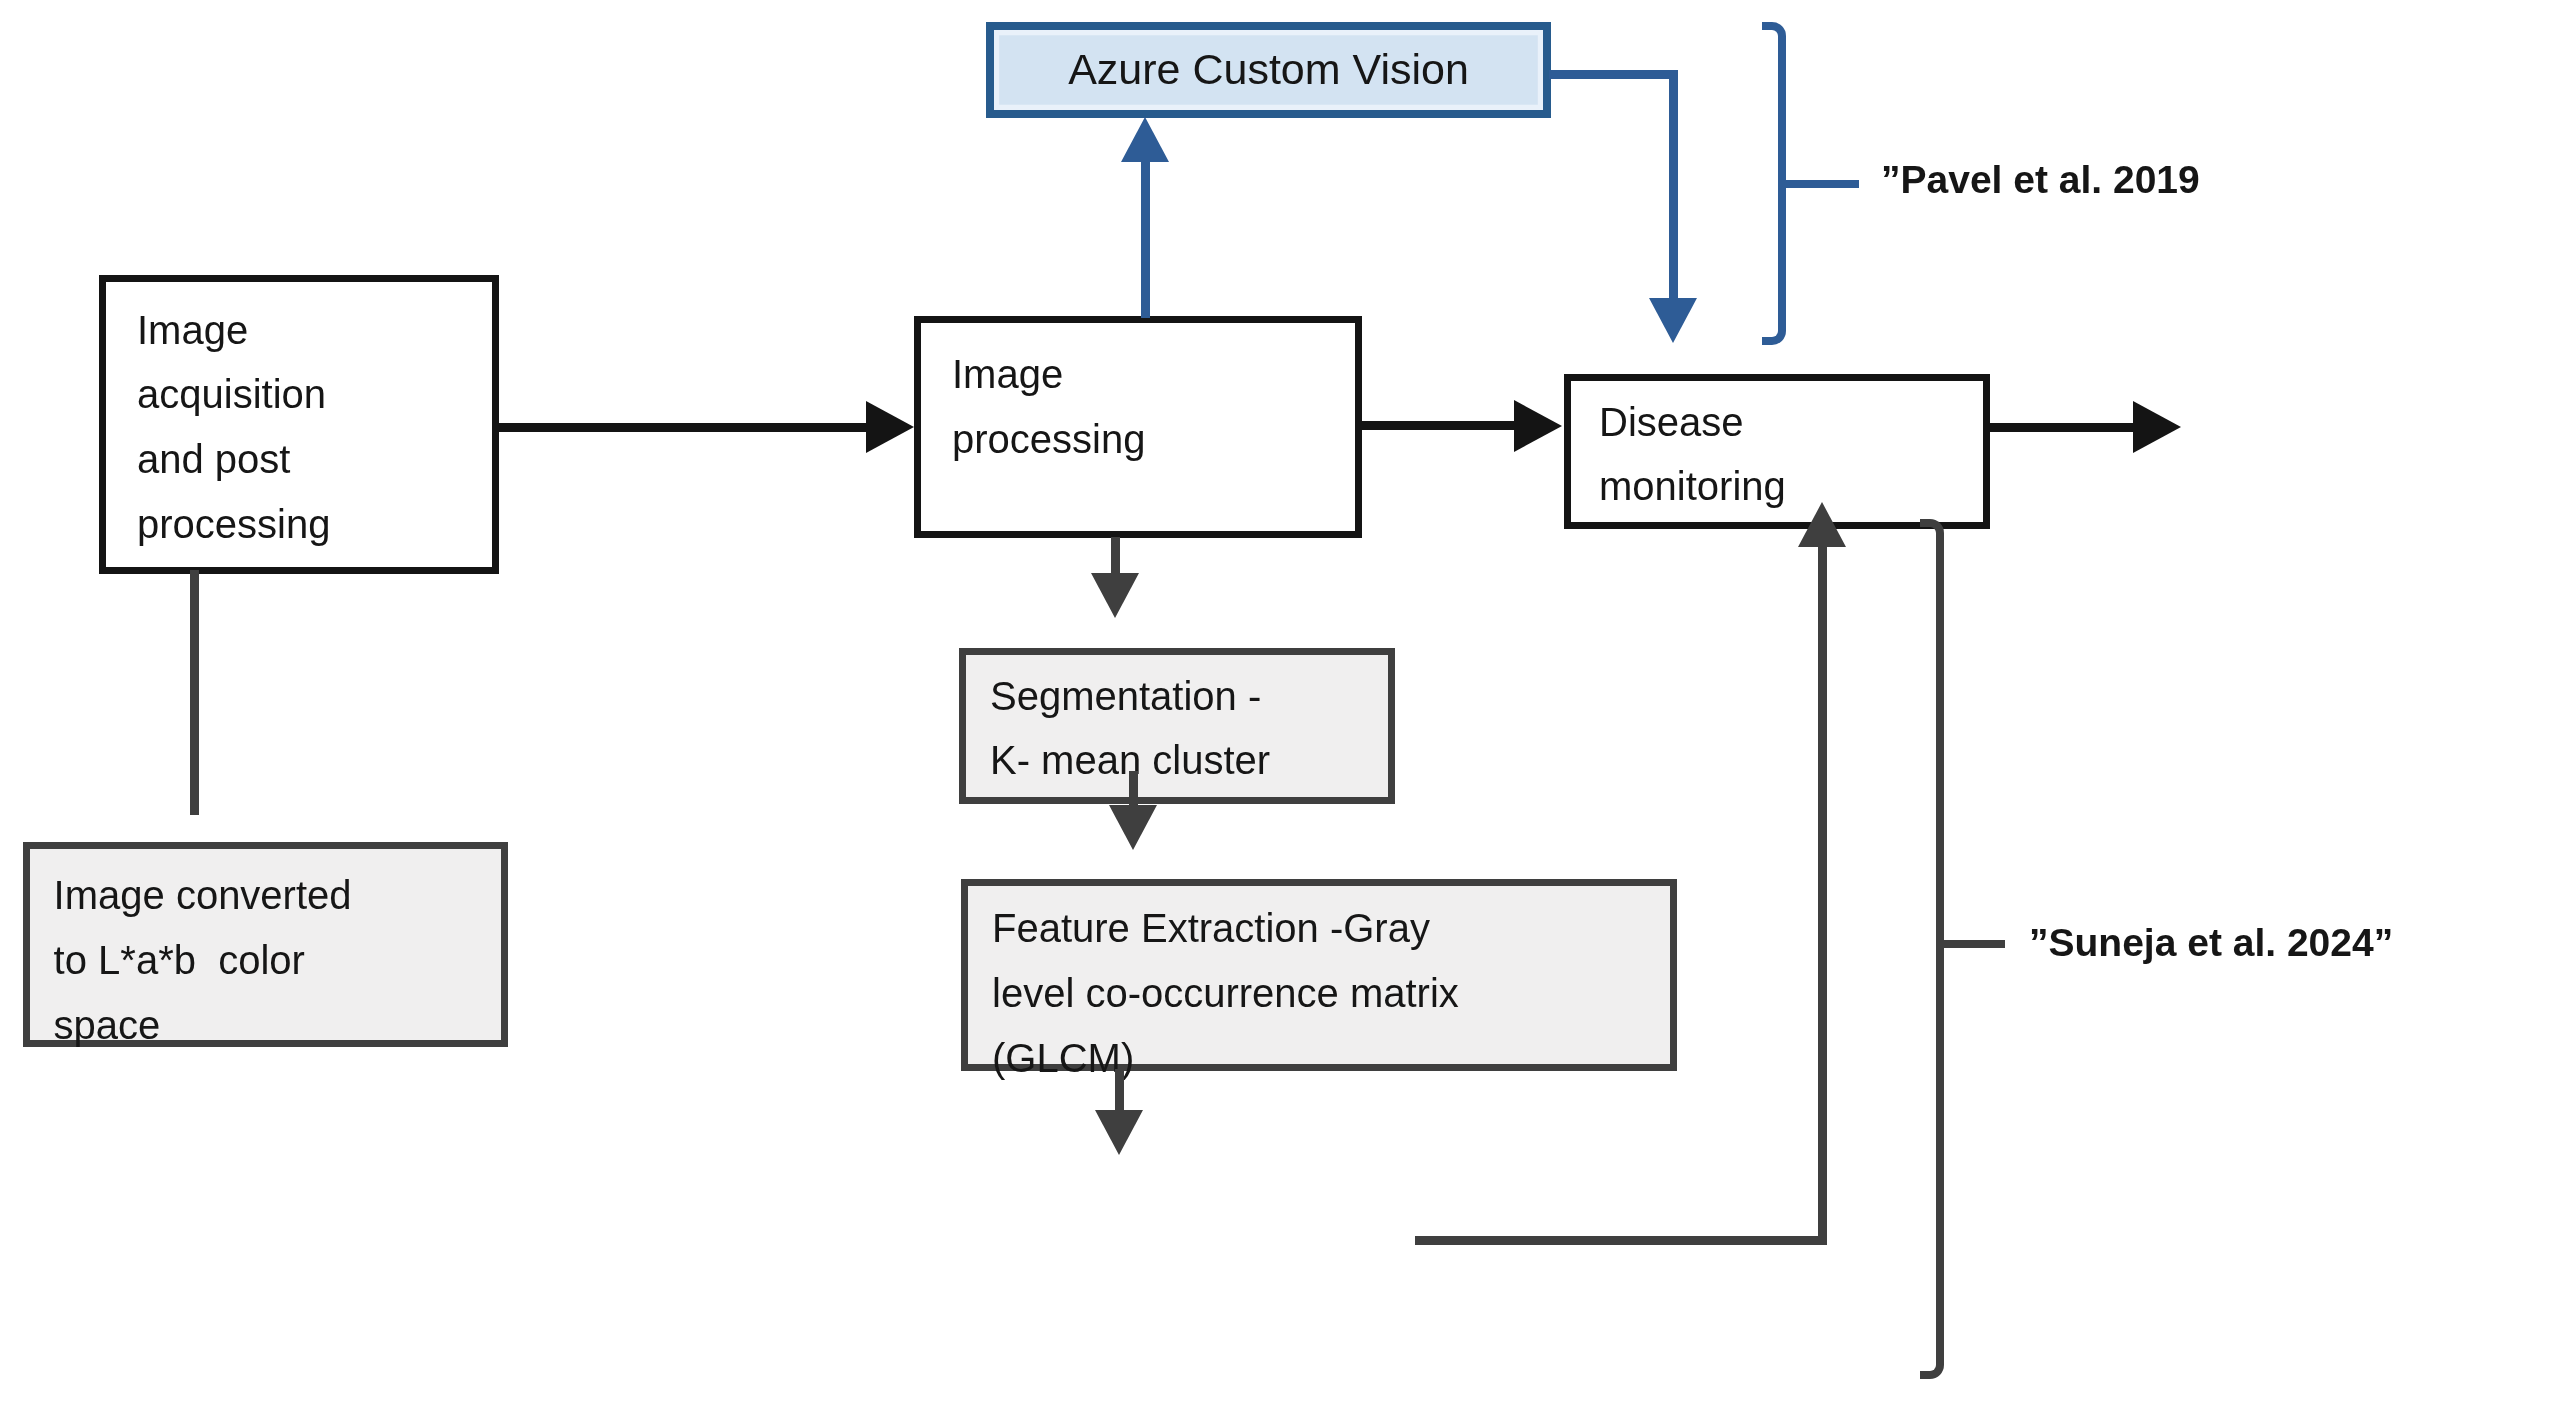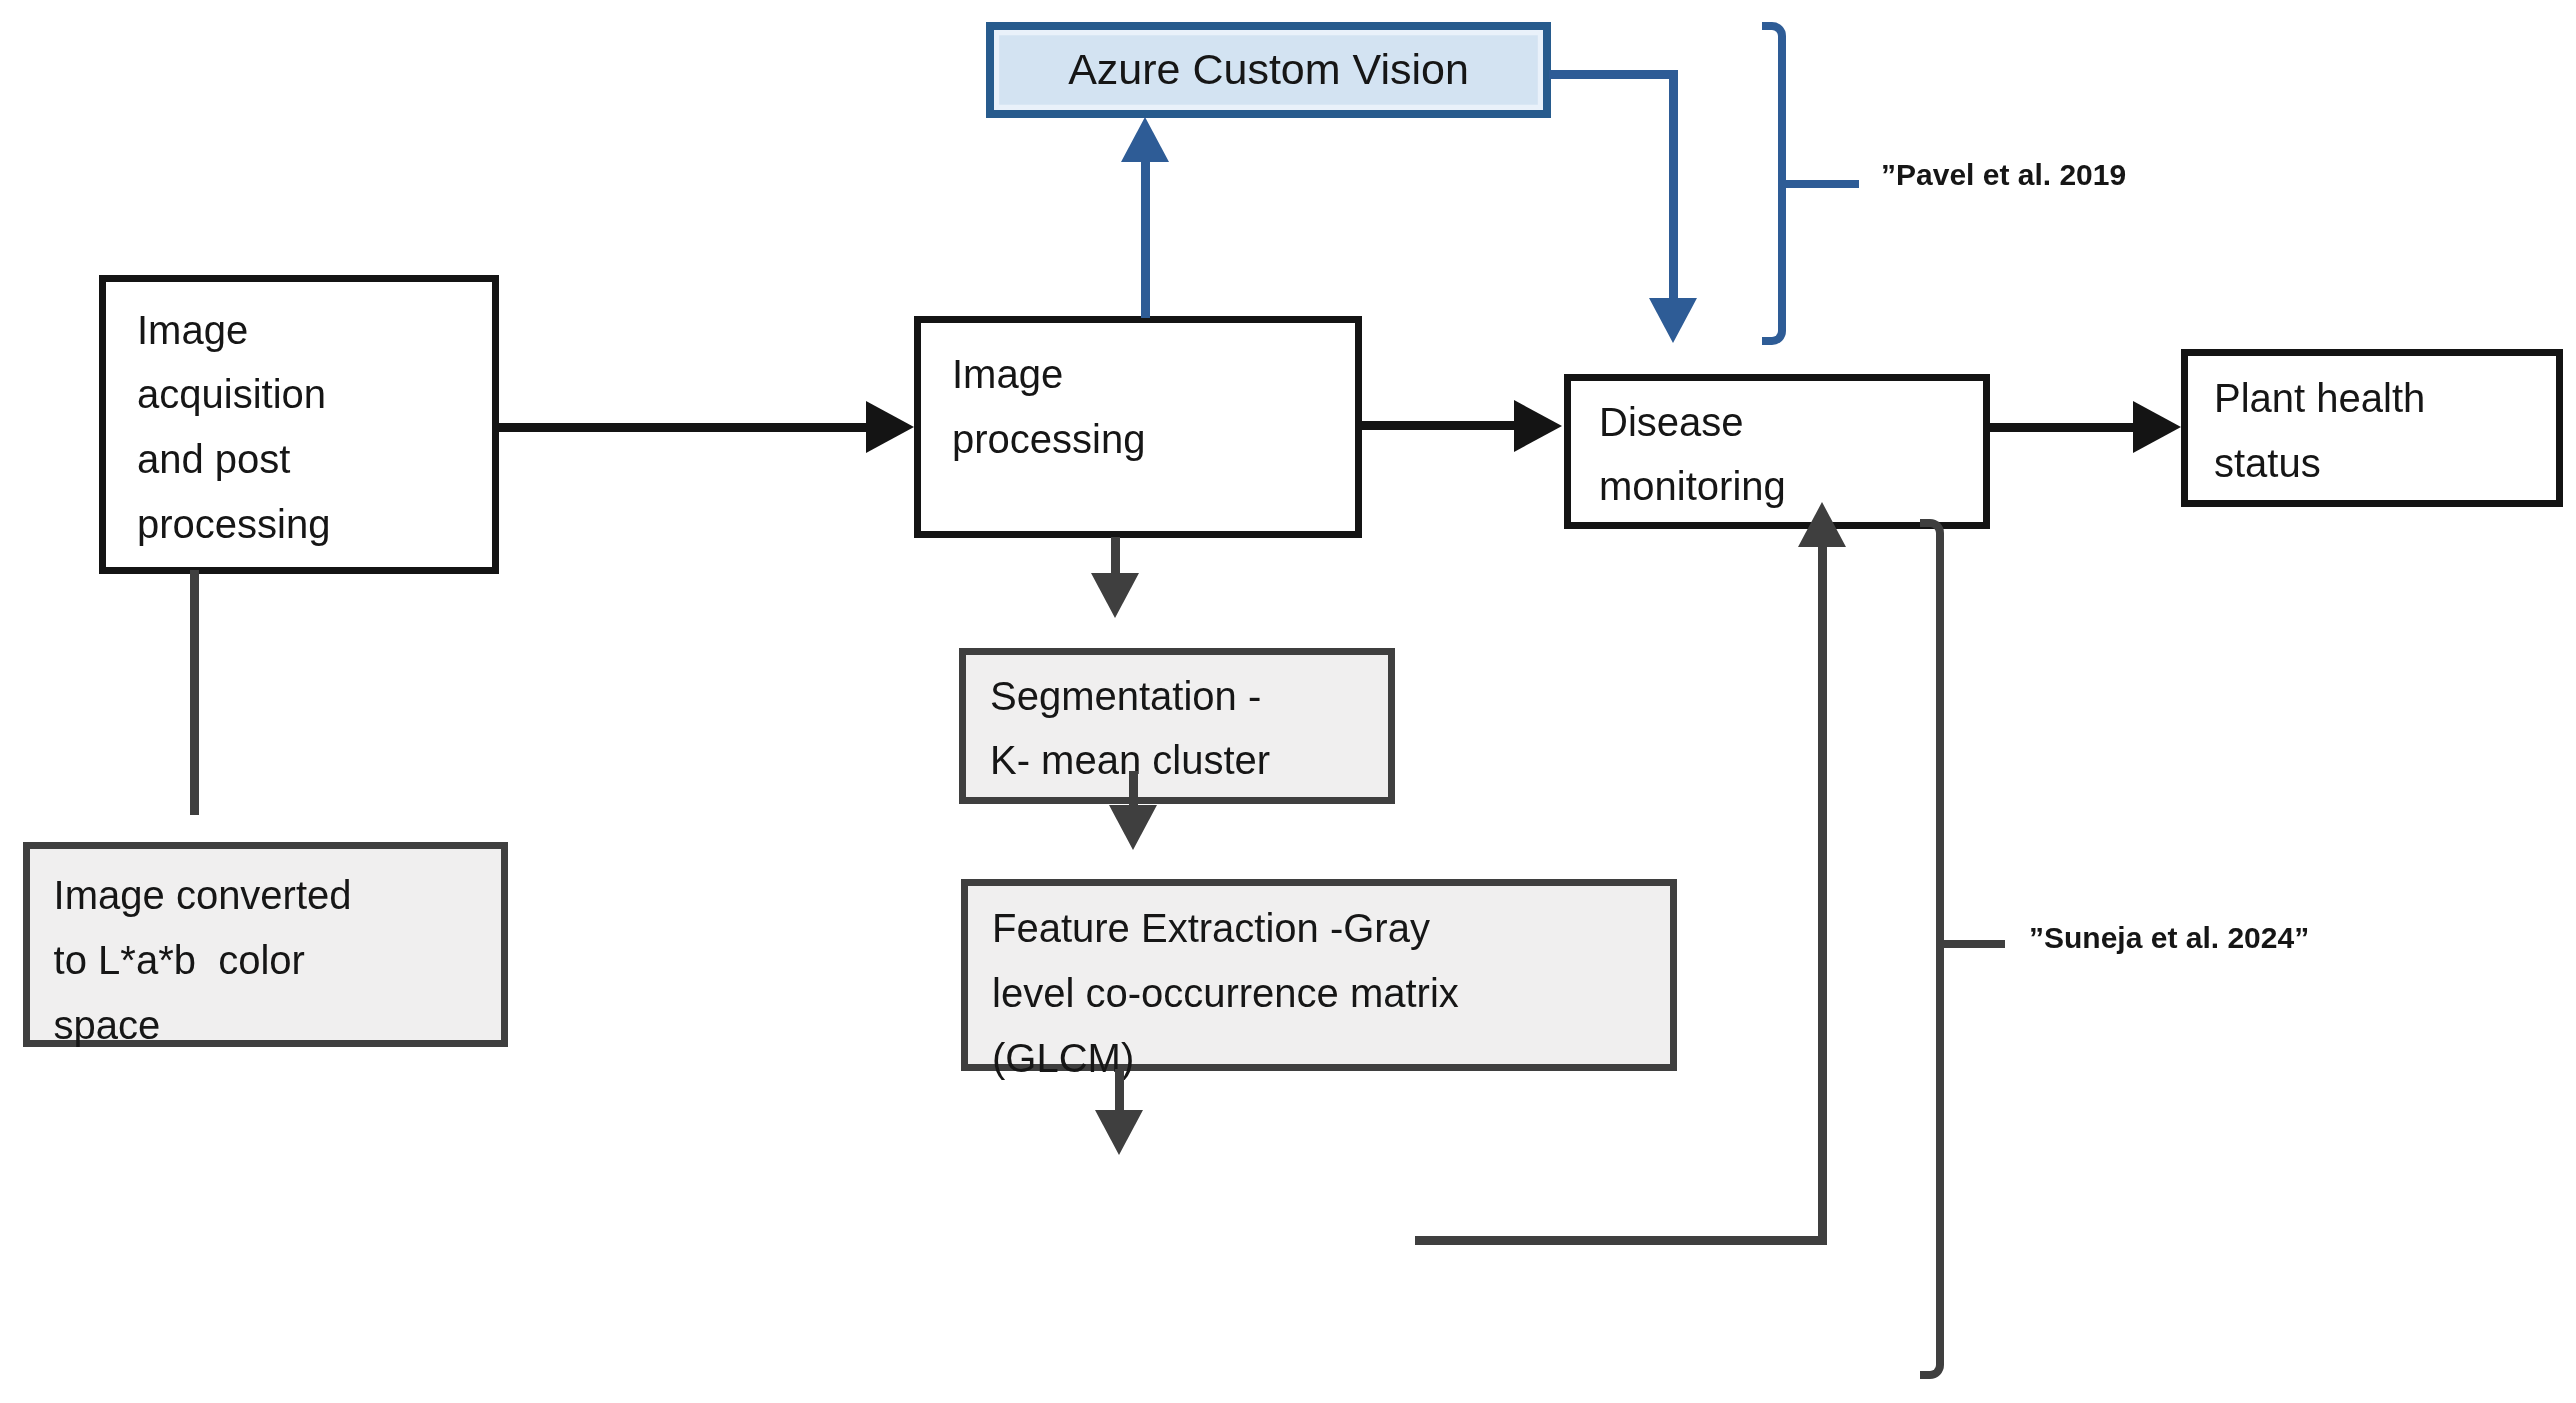--- a/index.html
+++ b/index.html
@@ -59,21 +59,21 @@
   }
   .bracket.blue{border-color:var(--blue_accent);}
   .bracket.gray{border-color:var(--dark_gray);}
   .tick{position:absolute;height:7.8px;}
   .tick.blue{background:var(--blue_accent);}
   .tick.gray{background:var(--dark_gray);}
   .citation{
     position:absolute;
     font-weight:bold;
     color:var(--text_color);
-    font-size:30px;
+    font-size:39px;
     white-space:pre;
   }
 </style>
 </head>
 <body>
 
 <div class="canvas">
 
   <div class="box azure" style="left:986px;top:22px;width:565px;height:96px;">Azure Custom Vision</div>
 
@@ -81,22 +81,20 @@
 acquisition
 and post
 processing</div>
 
   <div class="box black" style="left:914px;top:316px;width:448px;height:222px;padding:19px 15.6px 0 31px;">Image
 processing</div>
 
   <div class="box black" style="left:1564px;top:346px;width:426px;height:155px;padding:8.7px 8.7px 0 28px;margin-top:28px;">Disease
 monitoring</div>
 
-  <div class="box black" style="left:2181px;top:349px;width:382px;height:158px;padding:10.4px 8.7px 0 26px;">Plant health
-status</div>
 
   <div class="box gray" style="left:22.6px;top:811px;width:485px;height:205px;padding:14px 10.4px 0 24px;">Image converted
 to L*a*b  color
 space</div>
 
   <div class="box gray" style="left:959px;top:617px;width:436px;height:156px;padding:8.7px 8.7px 0 24px;">Segmentation -
 K- mean cluster</div>
 
   <div class="box gray" style="left:961px;top:848px;width:716px;height:192px;padding:10.4px 8.7px 0 24px;">Feature Extraction -Gray
 level co-occurrence matrix

